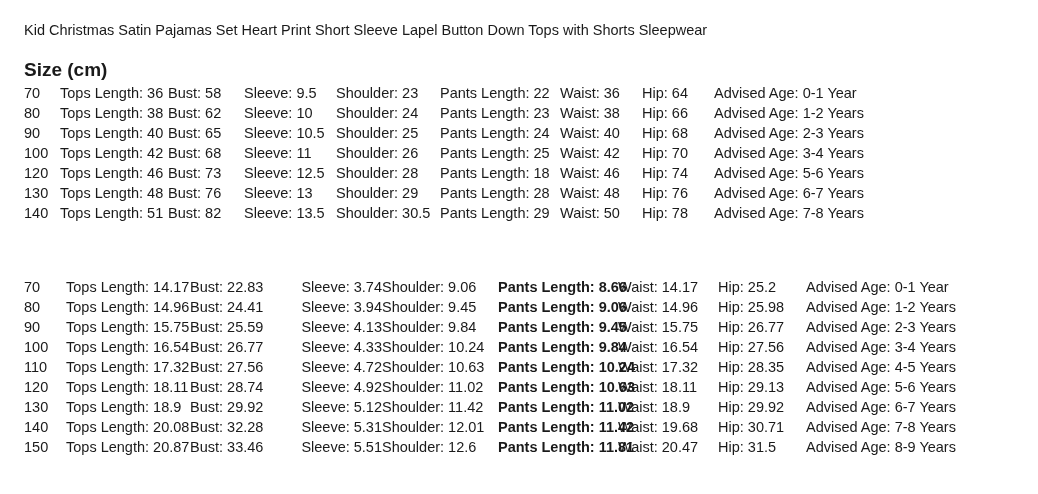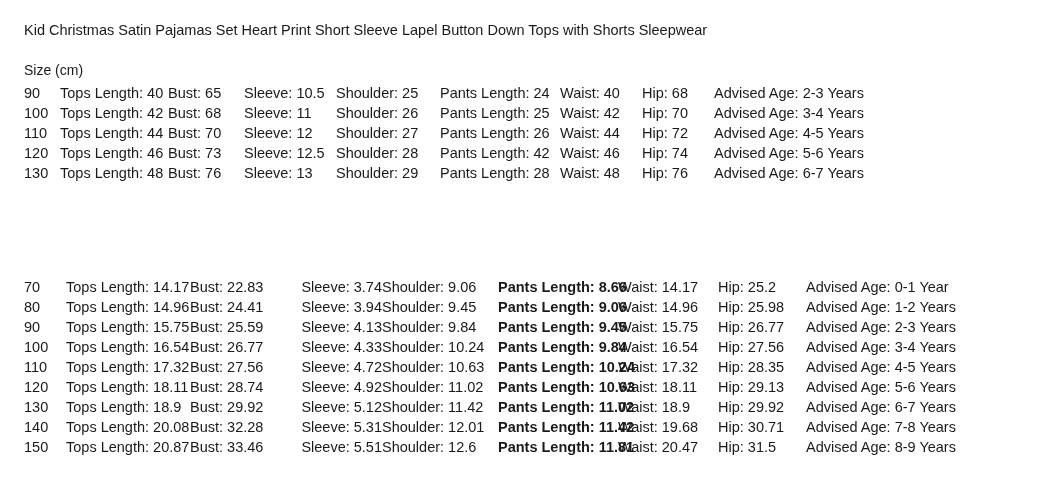--- a/index.html
+++ b/index.html
@@ -30,24 +30,25 @@
     color: #1a1a1a;
     white-space: nowrap;
   }
   .section {
     position: absolute;
     left: 24px;
   }
   .section-cm { top: 60px; }
   .section-inch { top: 277px; }
   .section-heading {
-    font-size: 14px;
+    font-size: 19px;
     line-height: 20px;
     color: #1a1a1a;
     margin: 0 0 3px 0;
+    font-weight: bold;
   }
   .rows {
     display: block;
   }
   .row {
     font-size: 14.5px;
     line-height: 20px;
     color: #1a1a1a;
     white-space: nowrap;
   }
@@ -79,25 +80,27 @@
 </head>
 <body>
 
 <div class="page">
 
   <div class="product-title">Kid Christmas Satin Pajamas Set Heart Print Short Sleeve Lapel Button Down Tops with Shorts Sleepwear</div>
 
   <div class="section section-cm">
     <div class="section-heading">Size (cm)</div>
     <div class="rows cm" id="rows-cm">
+        <div class="row"><span class="cell c0">70</span><span class="cell c1">Tops Length: 36</span><span class="cell c2">Bust: 58</span><span class="cell c3">Sleeve: 9.5</span><span class="cell c4">Shoulder: 23</span><span class="cell c5">Pants Length: 22</span><span class="cell c6">Waist: 36</span><span class="cell c7">Hip: 64</span><span class="cell c8">Advised Age: 0-1 Year</span></div>
+        <div class="row"><span class="cell c0">80</span><span class="cell c1">Tops Length: 38</span><span class="cell c2">Bust: 62</span><span class="cell c3">Sleeve: 10</span><span class="cell c4">Shoulder: 24</span><span class="cell c5">Pants Length: 23</span><span class="cell c6">Waist: 38</span><span class="cell c7">Hip: 66</span><span class="cell c8">Advised Age: 1-2 Years</span></div>
         <div class="row"><span class="cell c0">90</span><span class="cell c1">Tops Length: 40</span><span class="cell c2">Bust: 65</span><span class="cell c3">Sleeve: 10.5</span><span class="cell c4">Shoulder: 25</span><span class="cell c5">Pants Length: 24</span><span class="cell c6">Waist: 40</span><span class="cell c7">Hip: 68</span><span class="cell c8">Advised Age: 2-3 Years</span></div>
         <div class="row"><span class="cell c0">100</span><span class="cell c1">Tops Length: 42</span><span class="cell c2">Bust: 68</span><span class="cell c3">Sleeve: 11</span><span class="cell c4">Shoulder: 26</span><span class="cell c5">Pants Length: 25</span><span class="cell c6">Waist: 42</span><span class="cell c7">Hip: 70</span><span class="cell c8">Advised Age: 3-4 Years</span></div>
-        <div class="row"><span class="cell c0">110</span><span class="cell c1">Tops Length: 44</span><span class="cell c2">Bust: 70</span><span class="cell c3">Sleeve: 12</span><span class="cell c4">Shoulder: 27</span><span class="cell c5">Pants Length: 26</span><span class="cell c6">Waist: 44</span><span class="cell c7">Hip: 72</span><span class="cell c8">Advised Age: 4-5 Years</span></div>
-        <div class="row"><span class="cell c0">120</span><span class="cell c1">Tops Length: 46</span><span class="cell c2">Bust: 73</span><span class="cell c3">Sleeve: 12.5</span><span class="cell c4">Shoulder: 28</span><span class="cell c5">Pants Length: 42</span><span class="cell c6">Waist: 46</span><span class="cell c7">Hip: 74</span><span class="cell c8">Advised Age: 5-6 Years</span></div>
+        <div class="row"><span class="cell c0">120</span><span class="cell c1">Tops Length: 46</span><span class="cell c2">Bust: 73</span><span class="cell c3">Sleeve: 12.5</span><span class="cell c4">Shoulder: 28</span><span class="cell c5">Pants Length: 18</span><span class="cell c6">Waist: 46</span><span class="cell c7">Hip: 74</span><span class="cell c8">Advised Age: 5-6 Years</span></div>
         <div class="row"><span class="cell c0">130</span><span class="cell c1">Tops Length: 48</span><span class="cell c2">Bust: 76</span><span class="cell c3">Sleeve: 13</span><span class="cell c4">Shoulder: 29</span><span class="cell c5">Pants Length: 28</span><span class="cell c6">Waist: 48</span><span class="cell c7">Hip: 76</span><span class="cell c8">Advised Age: 6-7 Years</span></div>
+        <div class="row"><span class="cell c0">140</span><span class="cell c1">Tops Length: 51</span><span class="cell c2">Bust: 82</span><span class="cell c3">Sleeve: 13.5</span><span class="cell c4">Shoulder: 30.5</span><span class="cell c5">Pants Length: 29</span><span class="cell c6">Waist: 50</span><span class="cell c7">Hip: 78</span><span class="cell c8">Advised Age: 7-8 Years</span></div>
       </div>
   </div>
 
   <div class="section section-inch">
     <div class="rows inch" id="rows-inch">
         <div class="row"><span class="cell c0">70</span><span class="cell c1">Tops Length: 14.17</span><span class="cell c2">Bust: 22.83</span><span class="cell c3">Sleeve: 3.74</span><span class="cell c4">Shoulder: 9.06</span><span class="cell c5">Pants Length: 8.66</span><span class="cell c6">Waist: 14.17</span><span class="cell c7">Hip: 25.2</span><span class="cell c8">Advised Age: 0-1 Year</span></div>
         <div class="row"><span class="cell c0">80</span><span class="cell c1">Tops Length: 14.96</span><span class="cell c2">Bust: 24.41</span><span class="cell c3">Sleeve: 3.94</span><span class="cell c4">Shoulder: 9.45</span><span class="cell c5">Pants Length: 9.06</span><span class="cell c6">Waist: 14.96</span><span class="cell c7">Hip: 25.98</span><span class="cell c8">Advised Age: 1-2 Years</span></div>
         <div class="row"><span class="cell c0">90</span><span class="cell c1">Tops Length: 15.75</span><span class="cell c2">Bust: 25.59</span><span class="cell c3">Sleeve: 4.13</span><span class="cell c4">Shoulder: 9.84</span><span class="cell c5">Pants Length: 9.45</span><span class="cell c6">Waist: 15.75</span><span class="cell c7">Hip: 26.77</span><span class="cell c8">Advised Age: 2-3 Years</span></div>
         <div class="row"><span class="cell c0">100</span><span class="cell c1">Tops Length: 16.54</span><span class="cell c2">Bust: 26.77</span><span class="cell c3">Sleeve: 4.33</span><span class="cell c4">Shoulder: 10.24</span><span class="cell c5">Pants Length: 9.84</span><span class="cell c6">Waist: 16.54</span><span class="cell c7">Hip: 27.56</span><span class="cell c8">Advised Age: 3-4 Years</span></div>
         <div class="row"><span class="cell c0">110</span><span class="cell c1">Tops Length: 17.32</span><span class="cell c2">Bust: 27.56</span><span class="cell c3">Sleeve: 4.72</span><span class="cell c4">Shoulder: 10.63</span><span class="cell c5">Pants Length: 10.24</span><span class="cell c6">Waist: 17.32</span><span class="cell c7">Hip: 28.35</span><span class="cell c8">Advised Age: 4-5 Years</span></div>

